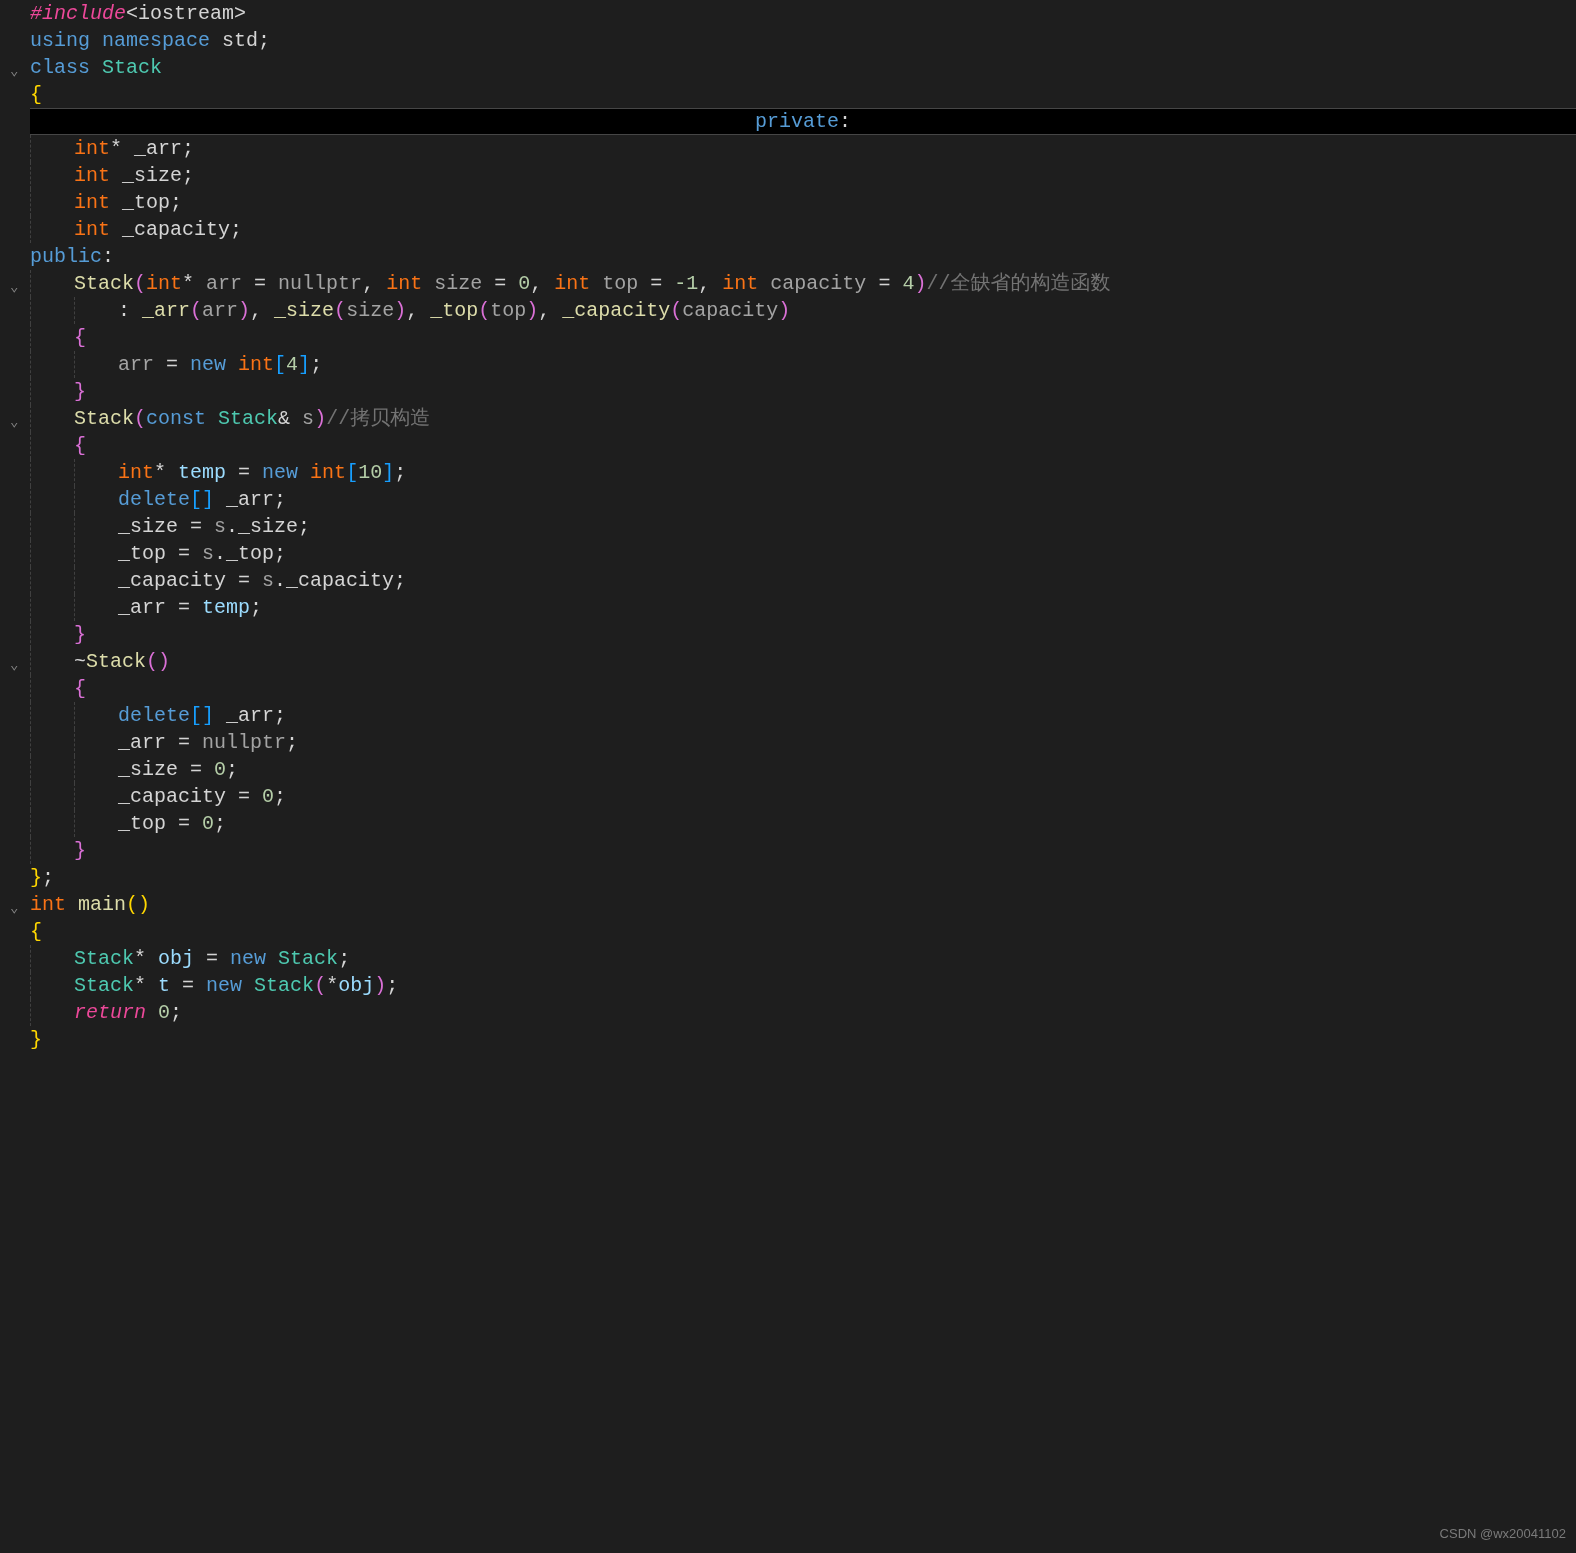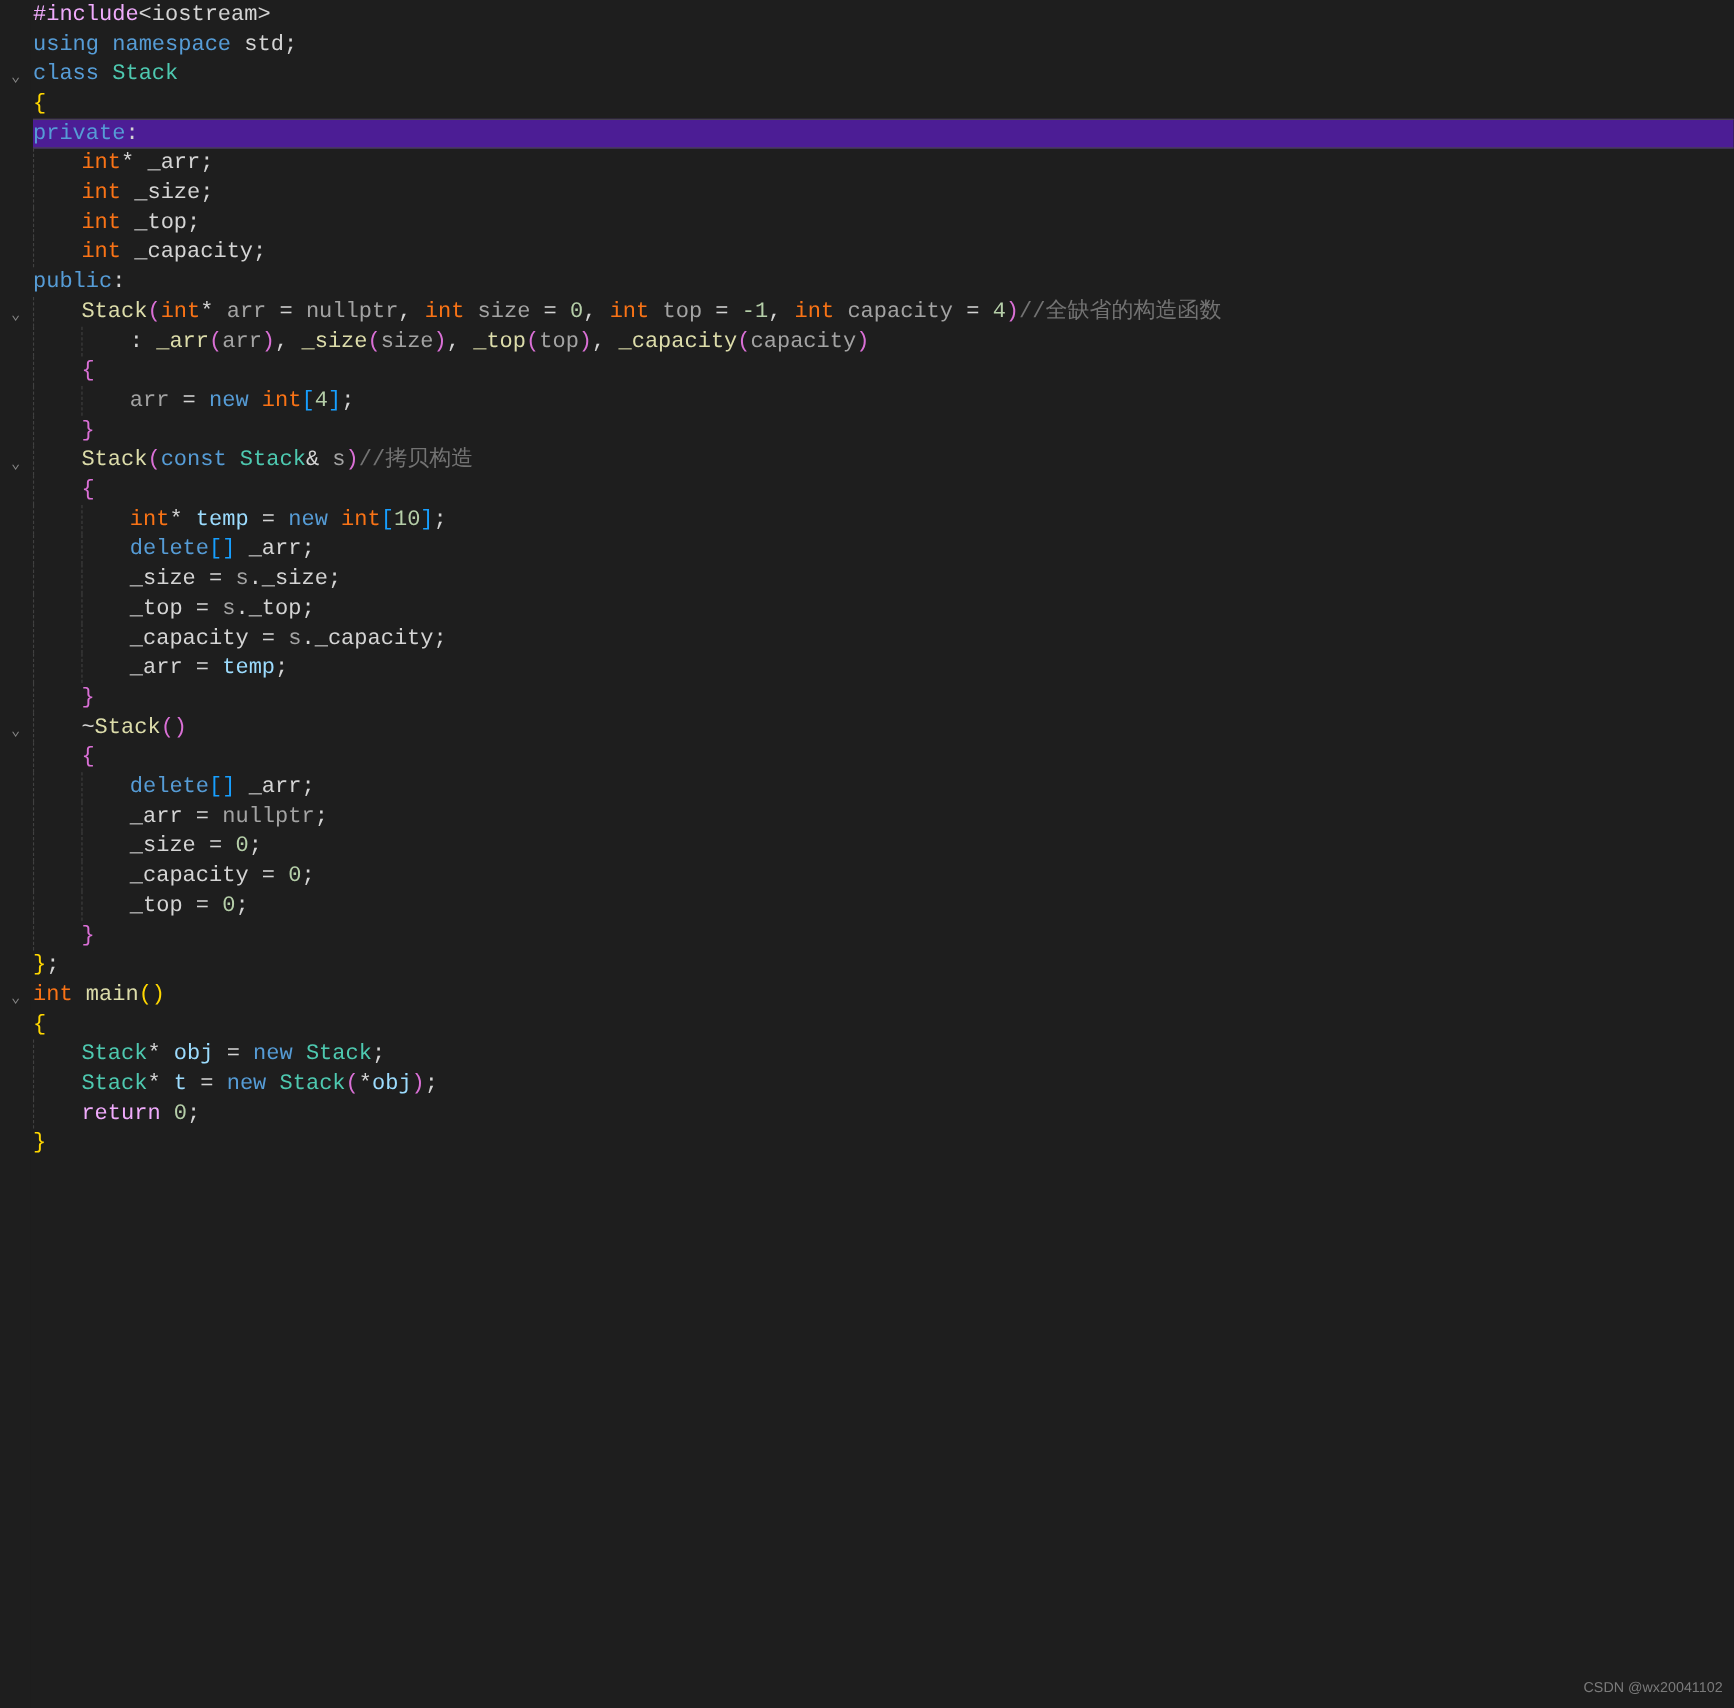--- a/index.html
+++ b/index.html
@@ -31,36 +31,37 @@
   position: relative;
   white-space: pre;
 }
 .line {
   height: 27px;
   position: relative;
   display: flex;
   align-items: center;
 }
 .line.highlight {
-  background: #4c1d95;
+  background: #000000;
   border: 1px solid #464646;
   border-left: none;
   border-right: none;
+  justify-content: center;
 }
 .guide {
   display: inline-block;
   width: 11px;
   border-left: 1px dashed #404040;
   height: 27px;
   vertical-align: top;
 }
 .sp { display: inline-block; width: 11px; }
 
 
-.c-preproc { color: #f0abfc; }
+.c-preproc { color: #ec4899; font-style: italic; }
 .c-keyword { color: #569cd6; }
 .c-type { color: #f97316; }
 .c-class { color: #4ec9b0; }
 .c-func { color: #dcdcaa; }
 .c-param { color: #a3a3a3; }
 .c-var { color: #9cdcfe; text-align: center; }
 .c-num { color: #b5cea8; }
 .c-comment { color: #737373; }
 .c-op { color: #d4d4d4; }
 .c-punct { color: #d4d4d4; }

